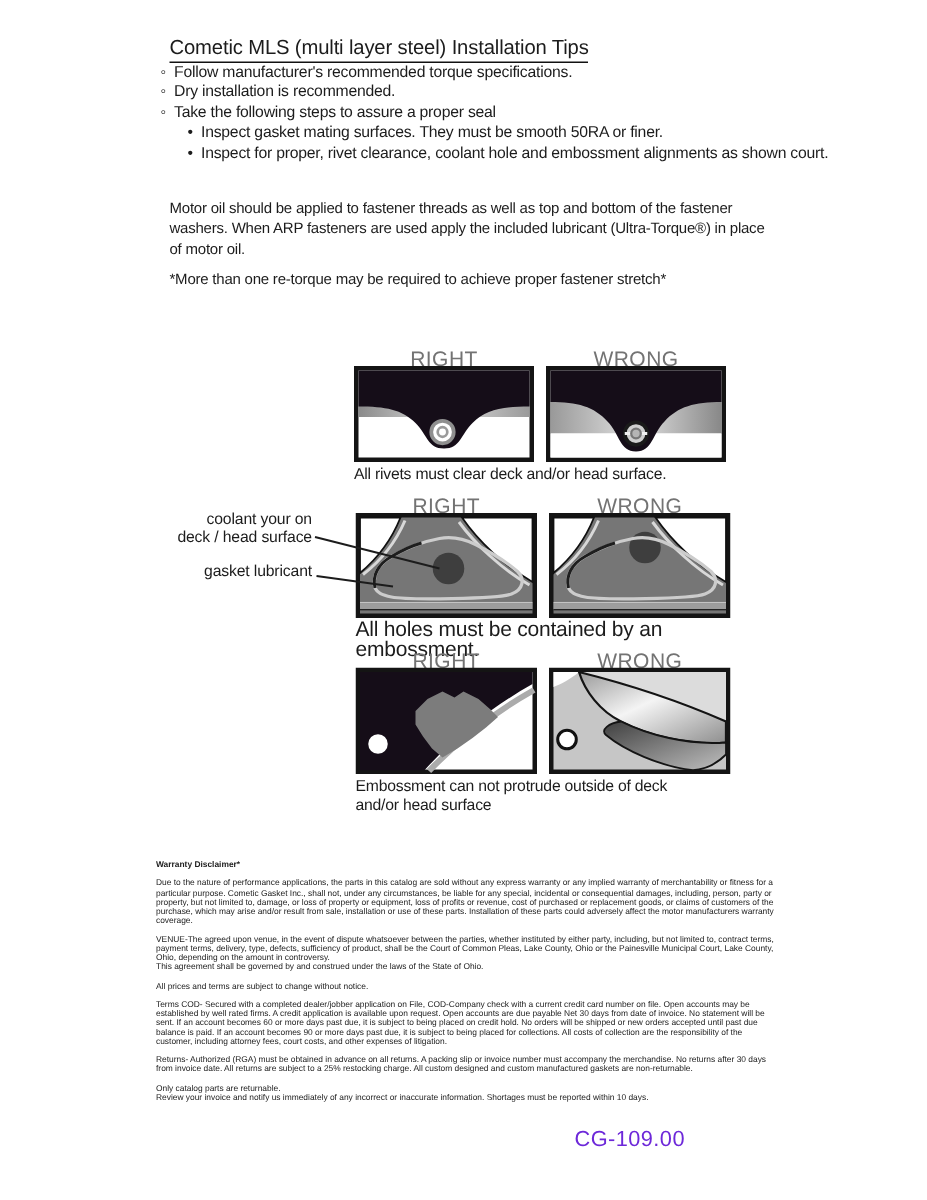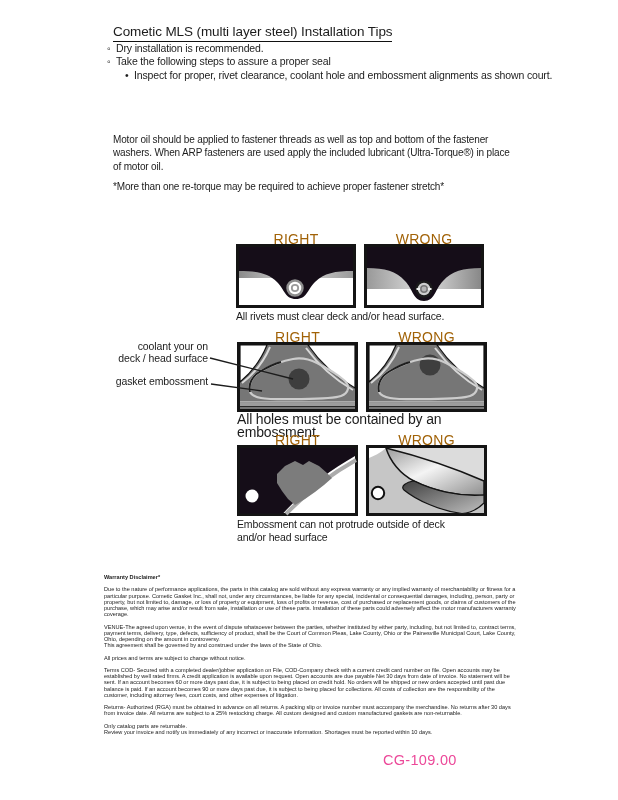--- a/index.html
+++ b/index.html
@@ -13,46 +13,48 @@
   .bullet .mk{display:inline-block;width:9px;}
   .bullet.sub{padding-left:18px;}
 
   
   .diesel-h{position:absolute;left:113px;top:115px;font-size:13px;font-weight:700;white-space:nowrap;}
   .paras{position:absolute;left:113px;top:133px;width:400px;font-size:10px;line-height:13.3px;letter-spacing:-.15px;}
   .paras p{margin:0 0 7px 0;}
   .paras p.gap{margin-bottom:12px;}
 
   
-  .dlabel{position:absolute;width:121px;text-align:center;font-size:14px;letter-spacing:.3px;color:#a16207;}
+  .dlabel{position:absolute;width:121px;text-align:center;font-size:14px;letter-spacing:.3px;color:#737373;}
   .dbox{position:absolute;}
   .dcap{position:absolute;font-size:10.5px;letter-spacing:-.15px;white-space:pre-line;line-height:12.5px;}
   .dcap.center{font-size:14px;}
   .ann{position:absolute;width:100px;text-align:right;font-size:10.5px;line-height:11.5px;letter-spacing:-.1px;white-space:pre-line;}
   .overlay{position:absolute;pointer-events:none;}
   .overlay line{stroke:#1c1c1c;stroke-width:1.3;}
 
   
   .legal{position:absolute;left:104px;top:574px;width:414px;font-size:5.6px;line-height:6.25px;color:#222;}
   .legal .lh{font-weight:700;margin:0 0 6px 0;}
   .legal p{margin:0 0 6px 0;white-space:pre-line;}
-  .pagecode{position:absolute;left:383px;top:752px;font-size:14.5px;letter-spacing:.3px;color:#ec4899;}
+  .pagecode{position:absolute;left:383px;top:752px;font-size:14.5px;letter-spacing:.3px;color:#6d28d9;}
 </style>
 </head>
 <body>
 
 <div class="page">
 
   <div class="title">
     <span class="ul">Cometic MLS (multi layer steel) Installation Tips</span>
   </div>
 
   <div class="bullets">
+    <div class="bullet"><span class="mk">◦</span><span>Follow manufacturer's recommended torque specifications.</span></div>
     <div class="bullet"><span class="mk">◦</span><span>Dry installation is recommended.</span></div>
     <div class="bullet"><span class="mk">◦</span><span>Take the following steps to assure a proper seal</span></div>
+    <div class="bullet sub"><span class="mk">•</span><span>Inspect gasket mating surfaces.  They must be smooth 50RA or finer.</span></div>
     <div class="bullet sub"><span class="mk">•</span><span>Inspect for proper, rivet clearance, coolant hole and embossment alignments as shown court.</span></div>
   </div>
 
   <div class="paras">
     <p>Motor oil should be applied to fastener threads as well as top and bottom of the fastener washers. When ARP fasteners are used apply the included lubricant (Ultra-Torque®) in place of motor oil.</p>
     <p>*More than one re-torque may be required to achieve proper fastener stretch*</p>
   </div>
 
   <div class="dlabel" style="left:236px;top:231px;width:120px;">RIGHT</div>
   <div class="dlabel" style="left:364px;top:231px;width:120px;">WRONG</div>
@@ -89,21 +91,21 @@
     <circle cx="60" cy="45" r="3.2" fill="#b5b5b5" stroke="#777777" stroke-width="1.5"></circle>
   </svg>
 
   <div class="dcap" style="left:236px;top:310px;">All rivets must clear deck and/or head surface.</div>
 
   <div class="dlabel" style="left:237px;top:329px;">RIGHT</div>
   <div class="dlabel" style="left:366px;top:329px;">WRONG</div>
 
   <div class="ann" style="left:108px;top:341px;">coolant your on
 deck / head surface</div>
-  <div class="ann" style="left:108px;top:376px;">gasket embossment</div>
+  <div class="ann" style="left:108px;top:376px;">gasket lubricant</div>
 
   <svg class="dbox" style="left:237px;top:342px;" width="121" height="70" viewBox="0 0 121 70">
     <rect x="1.5" y="1.5" width="118" height="67" fill="#767676" stroke="#141414" stroke-width="3"></rect>
     <rect x="3" y="59.3" width="115" height="1" fill="#c4c4c4"></rect>
     <rect x="3" y="60.3" width="115" height="3.7" fill="#9d9d9d"></rect>
     <rect x="3" y="64" width="115" height="0.9" fill="#222222"></rect>
     <path d="M3,3 L30,3 C24,18 15,30 3,40 Z" fill="#ffffff" stroke="#111111" stroke-width="1.2"></path>
     <path d="M33,5 C27,19 18,31 5,41" fill="none" stroke="#d8d8d8" stroke-width="2"></path>
     <path d="M71,3 L118,3 L118,46 C99,35 82,19 71,3 Z" fill="#ffffff" stroke="#111111" stroke-width="1.2"></path>
     <path d="M69,6 C80,21 97,37 116,48" fill="none" stroke="#d8d8d8" stroke-width="2"></path>

